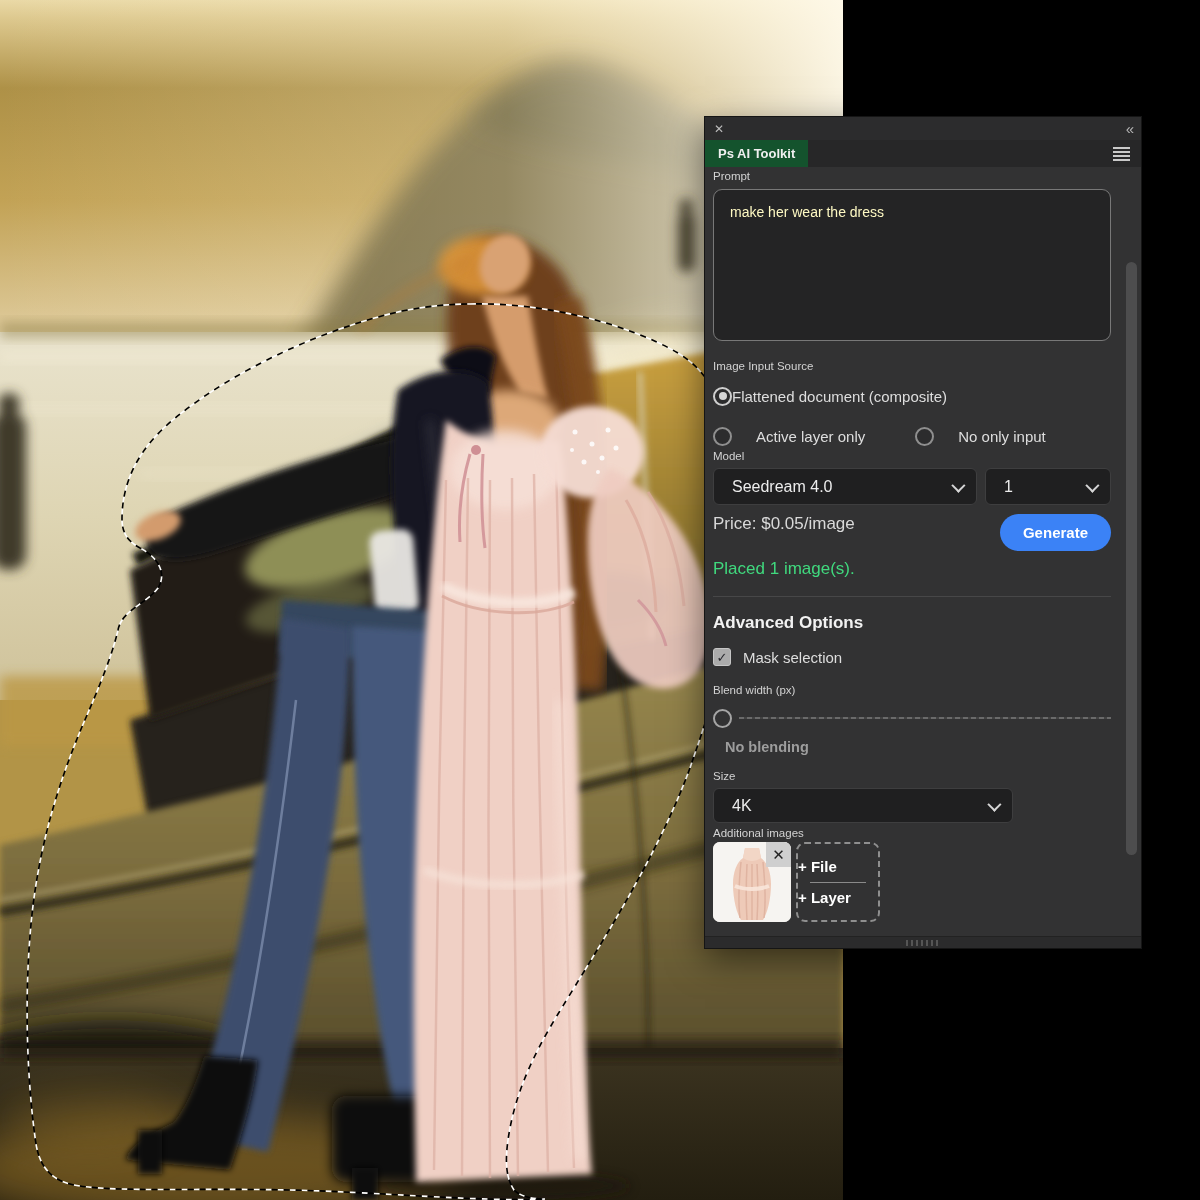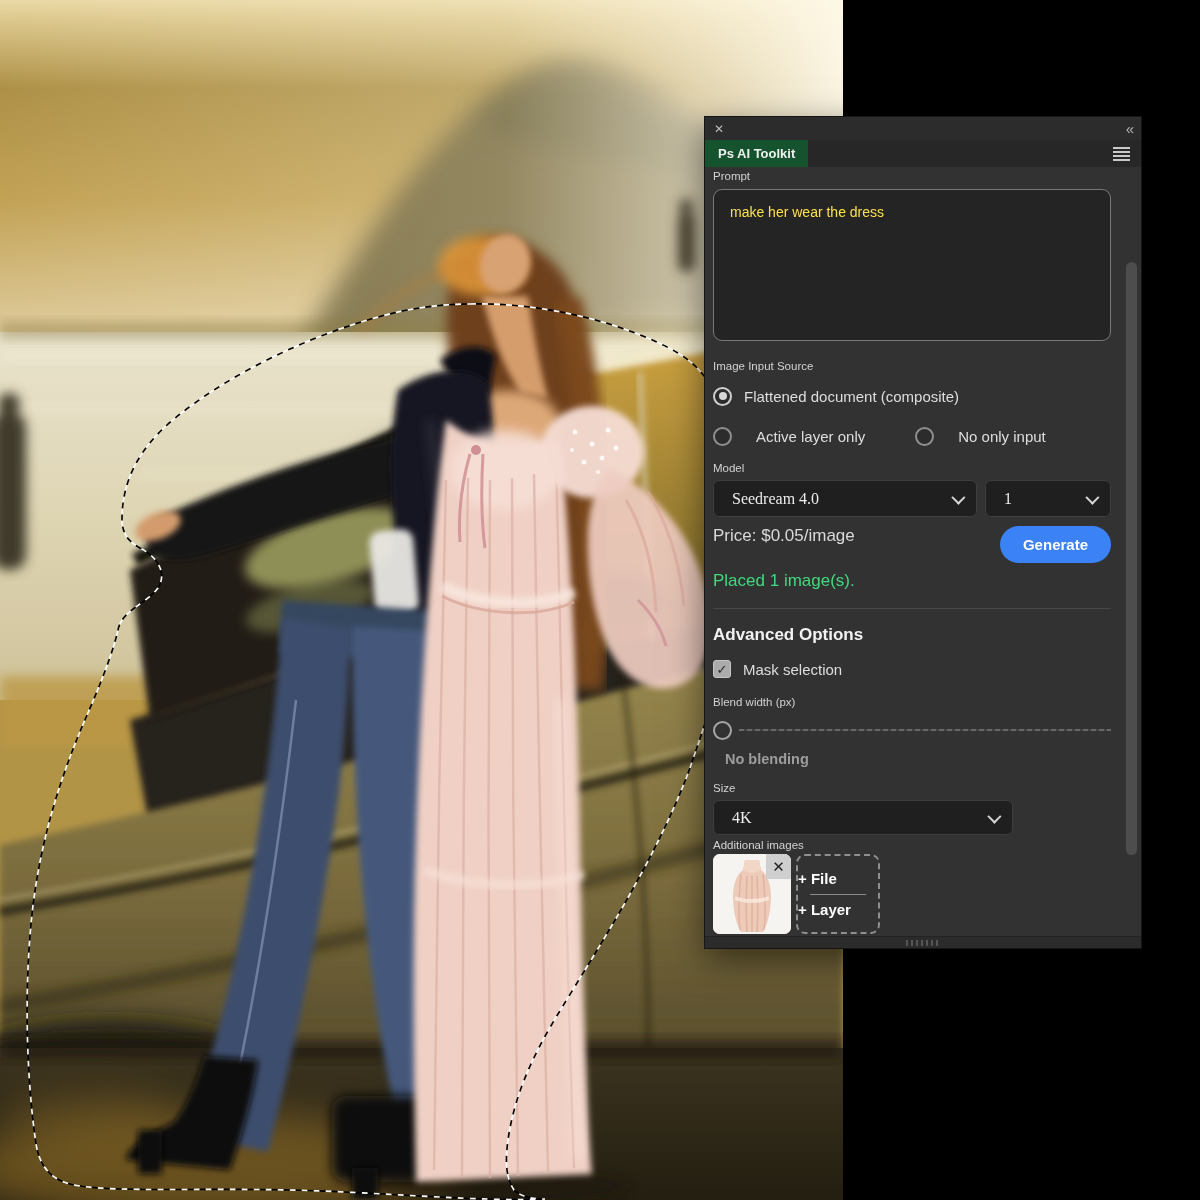--- a/index.html
+++ b/index.html
@@ -17,33 +17,33 @@
   .hdr{height:23px;background:#2c2c2d;display:flex;align-items:center;justify-content:space-between;padding:0 9px;}
   .hdr .x{color:#bdbdbd;font-size:12px;line-height:12px;cursor:default;}
   .hdr .collapse{color:#b5b5b5;font-size:15px;letter-spacing:-2px;line-height:12px;}
   .tabrow{height:27px;background:#272728;display:flex;align-items:stretch;justify-content:space-between;}
   .tab{background:#14532d;display:flex;align-items:center;padding:0 13px;font-size:13px;font-weight:700;color:#f0f0f0;}
   .menu{display:flex;flex-direction:column;justify-content:center;gap:2px;padding:0 11px;}
   .menu i{display:block;width:17px;height:2px;background:#c9c9c9;}
   .pbody{position:relative;padding:3px 30px 0 8px;}
   .lbl{font-size:11.5px;color:#d2d2d2;line-height:13px;}
   .prompt-box{margin-top:6px;width:100%;height:152px;box-sizing:border-box;background:#242425;
-    border:1px solid #787878;border-radius:9px;color:#fde047;font-size:14px;line-height:18px;
+    border:1px solid #787878;border-radius:9px;color:#fef9c3;font-size:14px;line-height:18px;
     padding:13px 16px;resize:none;outline:none;font-family:"Liberation Sans","DejaVu Sans",sans-serif;}
   .sec{margin-top:16px;}
-  .radio-row{display:flex;align-items:center;gap:12px;margin-top:13px;height:20px;}
+  .radio-row{display:flex;align-items:center;margin-top:13px;height:20px;}
   .radio-row.second{margin-top:20px;gap:24px;}
   .radio{width:15px;height:15px;border-radius:50%;border:2px solid #8f8f8f;background:#2c2c2d;flex:0 0 auto;position:relative;}
   .radio.sel{border-color:#cfcfcf;}
   .radio.sel::after{content:'';position:absolute;inset:3.5px;border-radius:50%;background:#d6d6d6;}
   .radio-lbl{font-size:15px;color:#dedede;}
   .gap14{width:2px;}
   .selrow{display:flex;gap:8px;margin-top:5px;}
   .select{height:35px;background:#1f1f20;border:1px solid #3e3e3f;border-radius:6px;display:flex;
-    align-items:center;justify-content:space-between;padding:0 14px 0 18px;font-size:16px;color:#ececec;font-family:Liberation Serif, serif;}
+    align-items:center;justify-content:space-between;padding:0 14px 0 18px;font-size:16px;color:#ececec;}
   .select.model{flex:1;}
   .select.count{width:92px;flex:0 0 auto;}
   .chev{width:8px;height:8px;border-right:2.2px solid #d6d6d6;border-bottom:2.2px solid #d6d6d6;
     transform:rotate(45deg) translateY(-2px);flex:0 0 auto;}
   .pricerow{position:relative;margin-top:7px;height:42px;}
   .price{font-size:17px;color:#d9d9d9;line-height:24px;}
   .gen{position:absolute;right:0;top:2px;height:37px;border:none;border-radius:19px;padding:0 23px;
     background:#3b82f6;color:#fff;font-weight:700;font-size:15px;font-family:inherit;}
   .status{margin-top:5px;font-size:17px;color:#40d97e;}
   .divider{margin-top:17px;border-top:1px solid #474748;}
@@ -266,21 +266,21 @@
         <span class="radio-lbl">Flattened document (composite)</span>
       </div>
       <div class="radio-row second">
         <span class="radio"></span>
         <span class="radio-lbl">Active layer only</span>
         <span class="gap14"></span>
         <span class="radio"></span>
         <span class="radio-lbl">No only input</span>
       </div>
 
-      <div class="lbl" style="margin-top:16px">Model</div>
+      <div class="lbl" style="margin-top:4px">Model</div>
       <div class="selrow">
         <div class="select model">
           <span>Seedream 4.0</span>
           <span class="chev"></span>
         </div>
         <div class="select count">
           <span>1</span>
           <span class="chev"></span>
         </div>
       </div>

